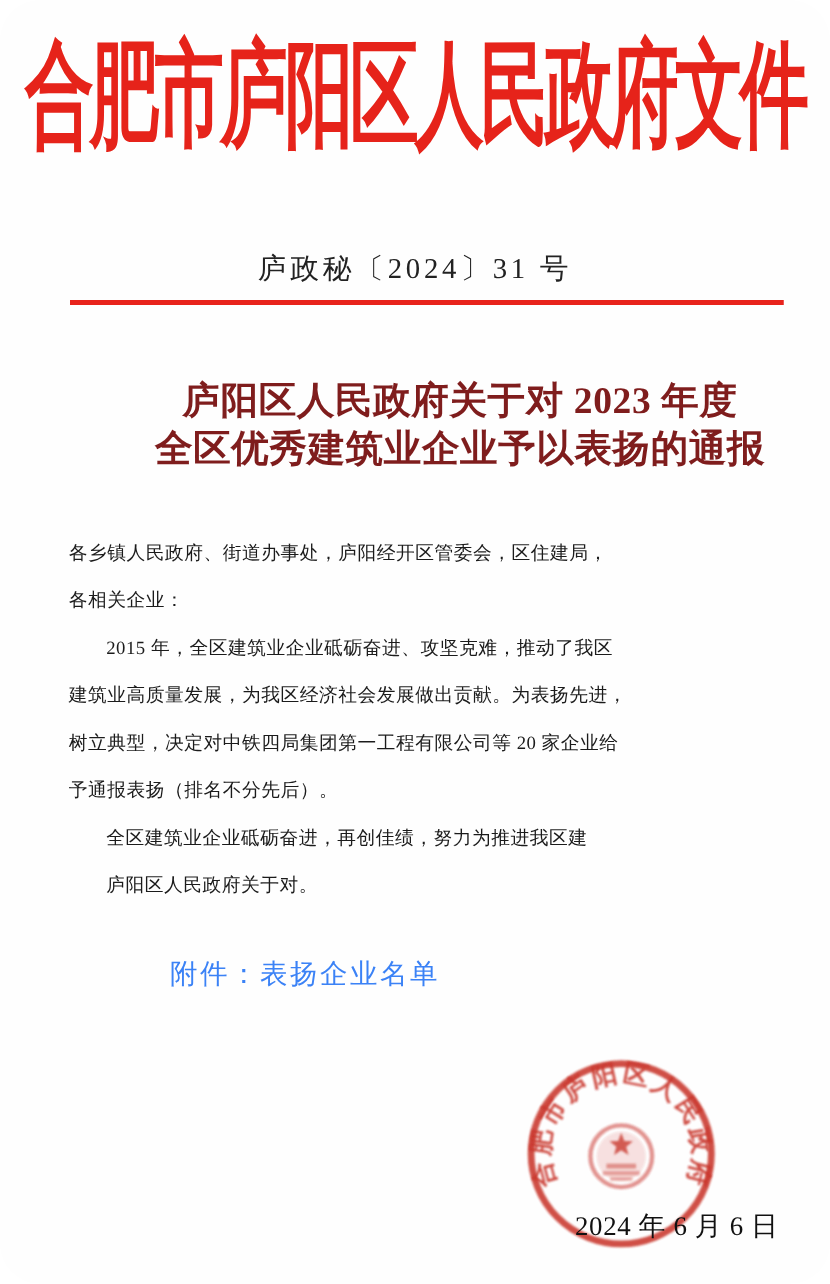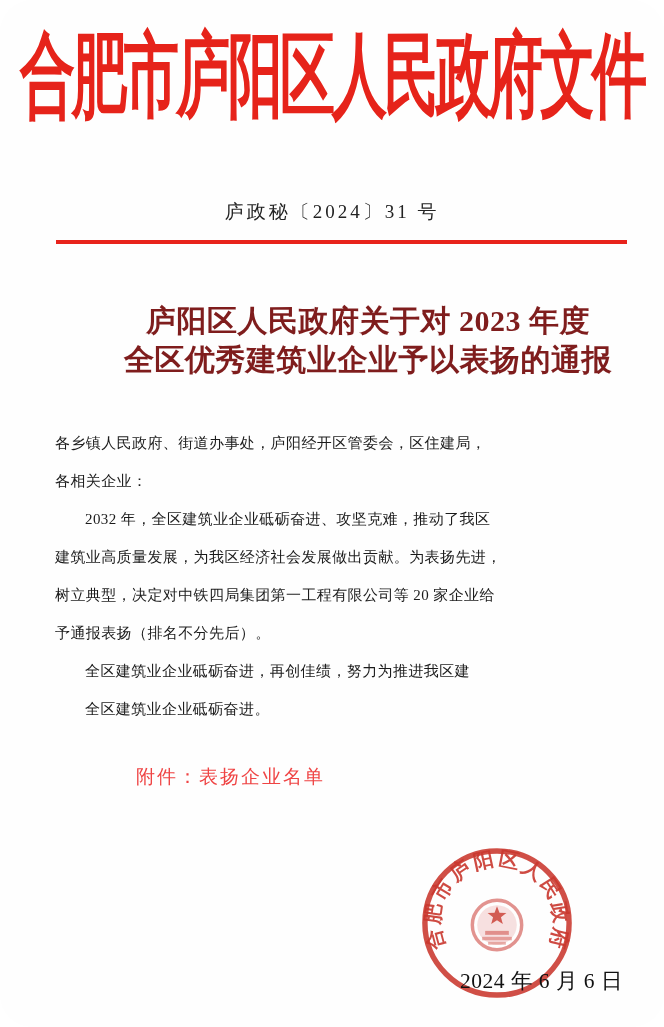--- a/index.html
+++ b/index.html
@@ -33,21 +33,21 @@
     white-space: nowrap;
   }
 
   
   .doc-number {
     position: absolute;
     top: 199px;
     left: 0;
     width: 100%;
     text-align: center;
-    font-size: 19px;
+    font-size: 23px;
     letter-spacing: 3px;
     color: #222;
   }
 
   
   .red-line {
     position: absolute;
     top: 240px;
     left: 56px;
     width: 571px;
@@ -82,23 +82,23 @@
     letter-spacing: 0.4px;
   }
   .body-line { white-space: nowrap; }
   .indent { text-indent: 2em; }
 
   
   .attachment {
     position: absolute;
     top: 764px;
     left: 136px;
-    font-size: 19px;
+    font-size: 22px;
     letter-spacing: 2px;
-    color: #ef4444;
+    color: #3b82f6;
   }
 
   
   .seal {
     position: absolute;
     left: 418px;
     top: 844px;
     width: 158px;
     height: 158px;
     opacity: 0.92;
@@ -128,26 +128,26 @@
   <div class="red-line"></div>
 
   <div class="doc-title">
     <div>庐阳区人民政府关于对 2023 年度</div>
     <div>全区优秀建筑业企业予以表扬的通报</div>
   </div>
 
   <div class="body-text">
     <div class="body-line">各乡镇人民政府、街道办事处，庐阳经开区管委会，区住建局，</div>
     <div class="body-line">各相关企业：</div>
-    <div class="body-line indent">2032 年，全区建筑业企业砥砺奋进、攻坚克难，推动了我区</div>
+    <div class="body-line indent">2015 年，全区建筑业企业砥砺奋进、攻坚克难，推动了我区</div>
     <div class="body-line">建筑业高质量发展，为我区经济社会发展做出贡献。为表扬先进，</div>
     <div class="body-line">树立典型，决定对中铁四局集团第一工程有限公司等 20 家企业给</div>
     <div class="body-line">予通报表扬（排名不分先后）。</div>
     <div class="body-line indent">全区建筑业企业砥砺奋进，再创佳绩，努力为推进我区建</div>
-    <div class="body-line indent">全区建筑业企业砥砺奋进。</div>
+    <div class="body-line indent">庐阳区人民政府关于对。</div>
   </div>
 
   <div class="attachment">附件：表扬企业名单</div>
 
   <div class="seal">
     <svg viewBox="0 0 160 160" width="158" height="158">
       <defs>
         <filter id="sealblur" x="-20%" y="-20%" width="140%" height="140%">
           <feGaussianBlur stdDeviation="0.7"></feGaussianBlur>
         </filter>

